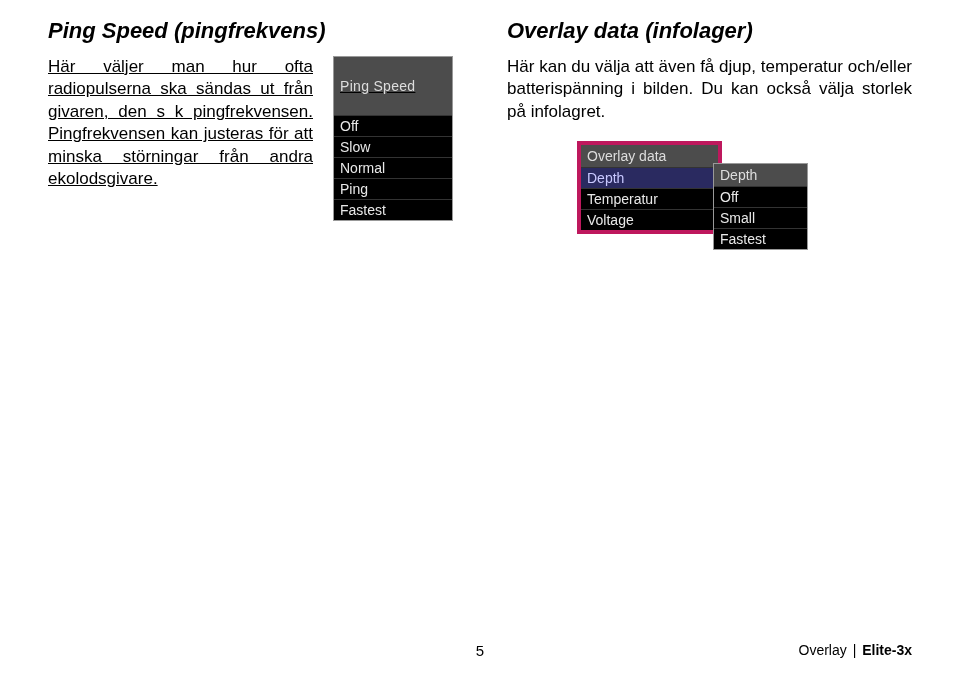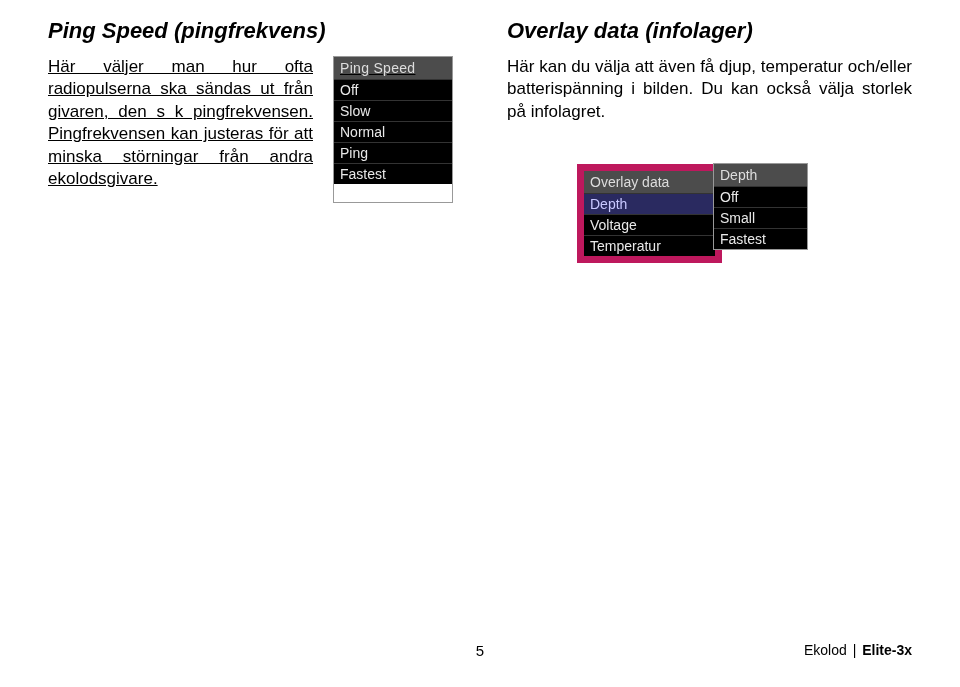--- a/index.html
+++ b/index.html
@@ -40,21 +40,21 @@
   
   .ping-menu {
     flex: 0 0 120px;
     font-family: Arial, sans-serif;
     font-size: 14px;
     border: 1px solid #999;
   }
   .ping-menu .menu-title {
     background: #4c4c4c;
     color: #ddd;
-    padding: 3px 6px;
+    padding: 21px 6px;
     font-size: 14px;
     letter-spacing: 0.3px;
   }
   .ping-menu .menu-item {
     background: #000;
     color: #e8e8e8;
     padding: 2px 6px;
     border-top: 1px solid #333;
     font-size: 14px;
   }
@@ -62,23 +62,22 @@
   
   .overlay-wrap {
     display: inline-block;
     position: relative;
     margin-top: 6px;
     margin-left: 70px;
   }
   .overlay-main {
     font-family: Arial, sans-serif;
     font-size: 14px;
-    border: 7px solid #be185d;
+    border: 4px solid #be185d;
     width: 145px;
-    margin-top: 23px;
   }
   .overlay-main .menu-title {
     background: #4c4c4c;
     color: #ddd;
     padding: 3px 6px;
     font-size: 14px;
   }
   .overlay-main .menu-item {
     background: #000;
     color: #e8e8e8;
@@ -155,31 +154,31 @@
   </div>
 
   <div class="col">
     <div class="section-title">Overlay data (infolager)</div>
     <p class="para">Här kan du välja att även få djup, temperatur och/eller batterispänning i bilden. Du kan också välja storlek på infolagret.</p>
 
     <div class="overlay-wrap">
       <div class="overlay-main">
         <div class="menu-title">Overlay data</div>
         <div class="menu-item highlight">Depth</div>
+        <div class="menu-item">Temperatur</div>
         <div class="menu-item">Voltage</div>
-        <div class="menu-item">Temperatur</div>
       </div>
       <div class="overlay-sub">
         <div class="menu-title">Depth</div>
         <div class="menu-item">Off</div>
         <div class="menu-item">Small</div>
         <div class="menu-item">Fastest</div>
       </div>
     </div>
   </div>
 </div>
 
 <div class="footer">
   <span class="pagenum">5</span>
   <span class="right">
-    <span class="section">Ekolod</span><span class="sep"> | </span><span class="model">Elite-3x</span>
+    <span class="section">Overlay</span><span class="sep"> | </span><span class="model">Elite-3x</span>
   </span>
 </div>
 
 </body></html>

